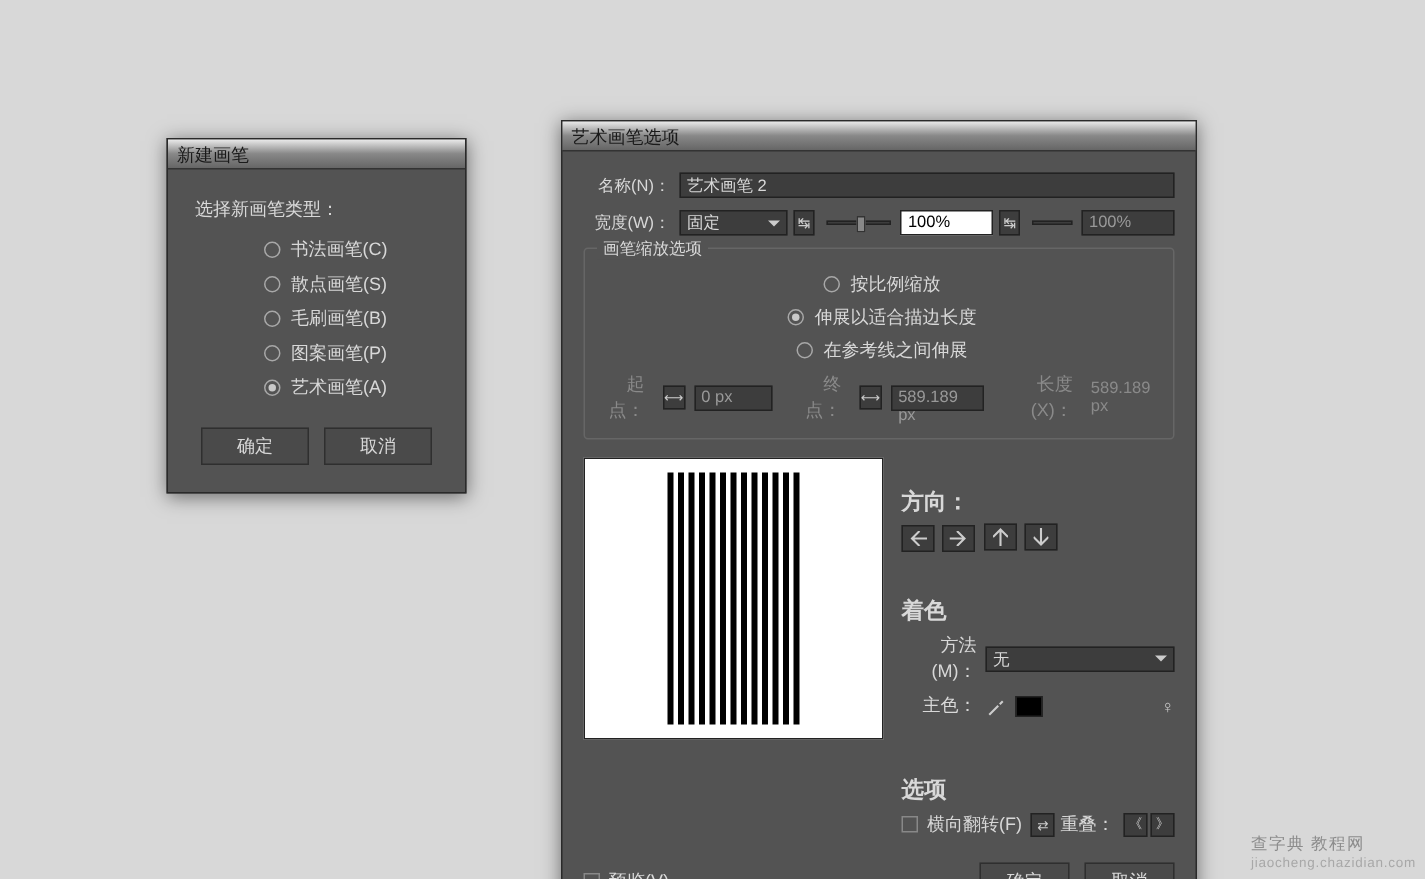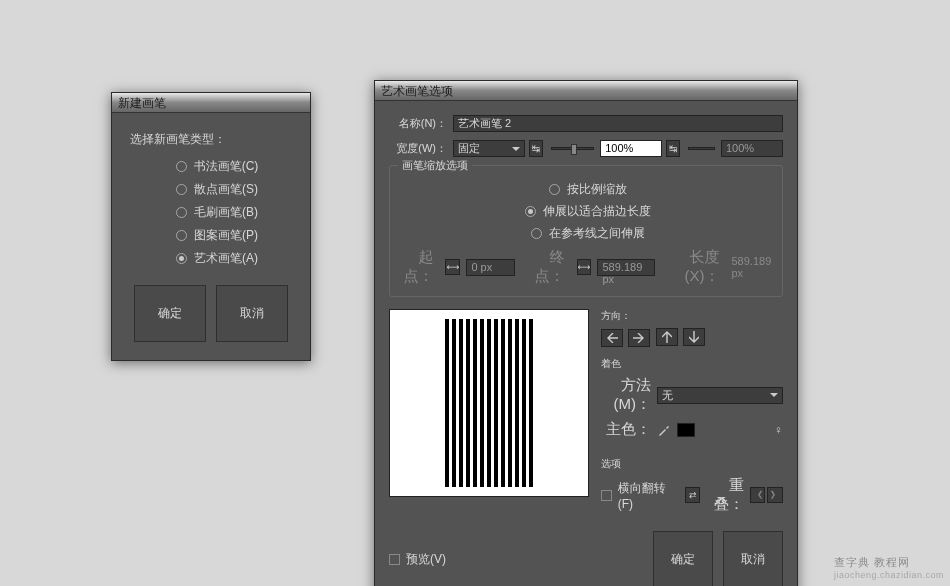--- a/index.html
+++ b/index.html
@@ -9,28 +9,28 @@
     .dialog::before { content:''; position:absolute; top:-1px; left:-1px; right:-1px; bottom:-1px; background: linear-gradient(180deg, rgba(255,255,255,0.15), rgba(0,0,0,0.1) 40%, rgba(0,0,0,0) 60%, rgba(255,255,255,0.15)); z-index:-1; pointer-events:none; }
     .titlebar { background: linear-gradient(180deg, #eaeaea, #888 50%, #666); color: #1a1a1a; padding: 2px 6px; font-size: 12px; height: 20px; line-height: 16px; border-bottom:1px solid #333; }
     
     .d1 { left: 111px; top: 80px; width: 200px; margin-top: 12px; }
     .d1 .body { padding: 18px; border-radius: 11px; }
     .d1 .prompt { margin-bottom: 10px; }
     .radio-row { display: flex; align-items: center; margin: 6px 0 6px 12px; cursor: pointer; justify-content: center; }
     .rbtn { width: 11px; height: 11px; border-radius: 50%; border: 1px solid #a8a8a8; display: inline-block; margin-right: 7px; position:relative; }
     .rbtn.sel::after { content:''; position:absolute; left:2px; top:2px; width:5px; height:5px; border-radius:50%; background:#c9c9c9; }
     .btnrow { display: flex; gap: 10px; margin-top: 18px; justify-content:center; }
-    .btn { background: #4a4a4a; border: 1px solid #2f2f2f; color: #d8d8d8; padding: 19px 0; width: 72px; text-align:center; cursor:pointer; font-size:12px; }
+    .btn { background: #4a4a4a; border: 1px solid #2f2f2f; color: #d8d8d8; padding: 3px 0; width: 72px; text-align:center; cursor:pointer; font-size:12px; }
     .btn.small { width: 60px; }
     
     .d2 { left: 374px; top: 80px; width: 424px; }
     .d2 .body { padding: 14px; }
     .row { display: flex; align-items: center; margin-bottom: 8px; }
     .lbl { width: 58px; text-align: right; margin-right: 6px; font-size: 11px; }
-    .lbl2 { text-align: right; margin-right: 6px; font-size: 15px; }
+    .lbl2 { text-align: right; margin-right: 6px; font-size: 12px; }
     .tinput { background: #3d3d3d; border: 1px solid #222; color: #d8d8d8; padding: 1px 4px; font-size: 11px; flex: 1; height: 17px; }
     .select { background: #3d3d3d; border: 1px solid #222; color: #d8d8d8; padding: 1px 4px; font-size: 11px; height: 17px; display:flex; align-items:center; position:relative; }
     .select::after { content:''; position:absolute; right:4px; top:50%; transform:translateY(-50%); border:4px solid transparent; border-top-color:#ccc; margin-top:2px; }
     .numbox { background: #3d3d3d; border: 1px solid #222; color: #999; padding: 1px 4px; font-size: 11px; width: 62px; height: 17px; display:inline-block; }
     .numbox.active { background:#fff; color:#000; }
     .slider { flex: 1; height: 3px; background: #3d3d3d; margin: 0 6px; position: relative; border:1px solid #222; }
     .handle { position:absolute; top:-4px; width:6px; height:11px; background:#888; border:1px solid #333; }
     
     .fieldset { border: 1px solid #666; border-radius: 3px; padding: 10px 10px 10px; margin-top: 4px; position:relative; }
     .legend { position:absolute; top:-8px; left:8px; background:#535353; padding:0 4px; font-size:11px; }
@@ -38,21 +38,21 @@
     .fieldset .irow { display:flex; align-items:center; gap:6px; margin-top:6px; font-size:11px; }
     .dim { color:#8a8a8a; }
     
     .two-col { display:flex; gap:12px; margin-top:12px; }
     .preview { background:#fff; width:200px; height:188px; border:1px solid #222; display:flex; align-items:center; justify-content:center; }
     .stripes { width: 90px; height: 168px; display:flex; gap: 3px; justify-content:center; }
     .stripe { width:4px; background:#000; }
     
     .right { flex:1; display:flex; flex-direction:column; gap:10px; }
     .sect { }
-    .sect h4 { font-size:10px; font-weight:normal; margin-bottom:5px; }
+    .sect h4 { font-size:15px; font-weight:bold; margin-bottom:5px;margin-top:20px; }
     .arrowbtn { width:22px; height:18px; background:#3d3d3d; border:1px solid #222; display:inline-flex; align-items:center; justify-content:center; cursor:pointer; margin-right:2px; color:#ccc; font-size:10px; }
     .arrowbtn svg { display:block; }
     .swatch { width:18px; height:14px; background:#000; border:1px solid #222; display:inline-block; vertical-align:middle; }
     .eyedrop { width:14px; height:14px; display:inline-block; }
     .chk { width:11px; height:11px; border:1px solid #888; display:inline-block; margin-right:6px; }
     .iconbtn { width:16px; height:16px; background:#3d3d3d; border:1px solid #222; display:inline-flex; align-items:center; justify-content:center; cursor:pointer; color:#ccc; font-size:9px; }
     
     .footer { display:flex; align-items:center; margin-top:12px; }
     .footer .spacer { flex:1; }
     

